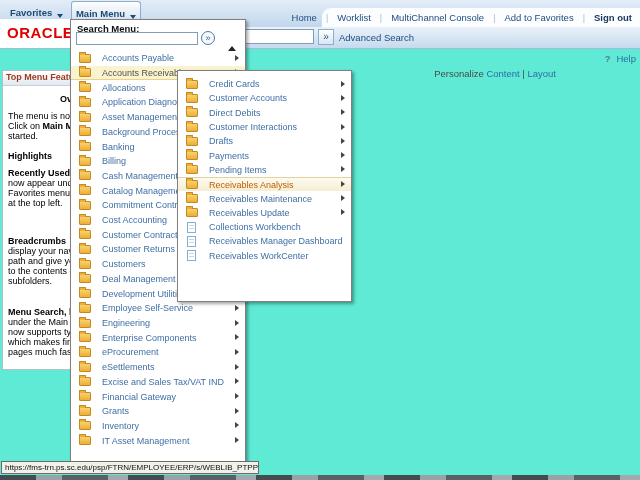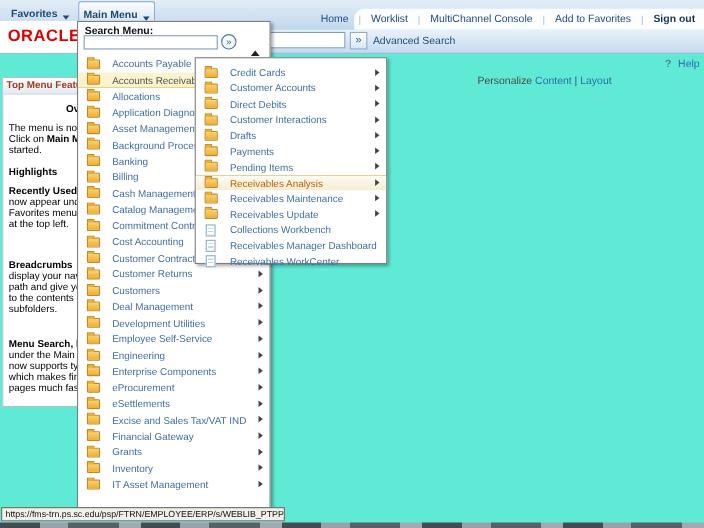--- a/index.html
+++ b/index.html
@@ -48,21 +48,21 @@
   .pagelet-body .overview{font-weight:bold;text-align:center;margin-top:4px;}
   .pagelet-body .p1{margin-top:7px;white-space:pre-line;}
   .pagelet-body .hl-head{font-weight:bold;margin-top:10px;}
   .pagelet-items .pg-item{margin-top:7px;white-space:pre-line;}
   .pagelet-items .pg-item:nth-child(2){margin-top:28px;}
   .pagelet-items .pg-item:nth-child(3){margin-top:21px;}
   
   .panel{position:absolute;background:#ffffff;border:1px solid #7f7f7f;box-sizing:border-box;
        box-shadow:2px 2px 3px rgba(0,0,0,0.35);}
   .main-panel{left:70px;top:19px;width:176px;height:444px;z-index:10;}
-  .sub-panel{left:177px;top:52px;width:175px;height:188px;z-index:11;}
+  .sub-panel{left:177px;top:70px;width:175px;height:232px;z-index:11;}
   .sm-label{position:absolute;left:6px;top:3px;font-size:9.5px;font-weight:bold;color:#111;}
   .sm-input{position:absolute;left:5px;top:12px;width:122px;height:13px;border:1px solid #7f9db9;
        font-size:9px;padding:0 2px;box-sizing:border-box;}
   .sm-go{position:absolute;left:130px;top:11px;width:14px;height:14px;border:1px solid #4d7ba8;
        border-radius:50%;color:#2c5d8a;font-size:9px;line-height:12px;text-align:center;
        background:#f4f8fc;cursor:pointer;box-sizing:border-box;}
   .scroll-up{position:absolute;right:9px;top:26px;width:0;height:0;cursor:pointer;
        border-left:4px solid transparent;border-right:4px solid transparent;border-bottom:5px solid #222;}
   ul.menu-list{list-style:none;margin:0;padding:0;position:absolute;left:0;right:0;}
   .main-panel ul.menu-list{top:31px;}

